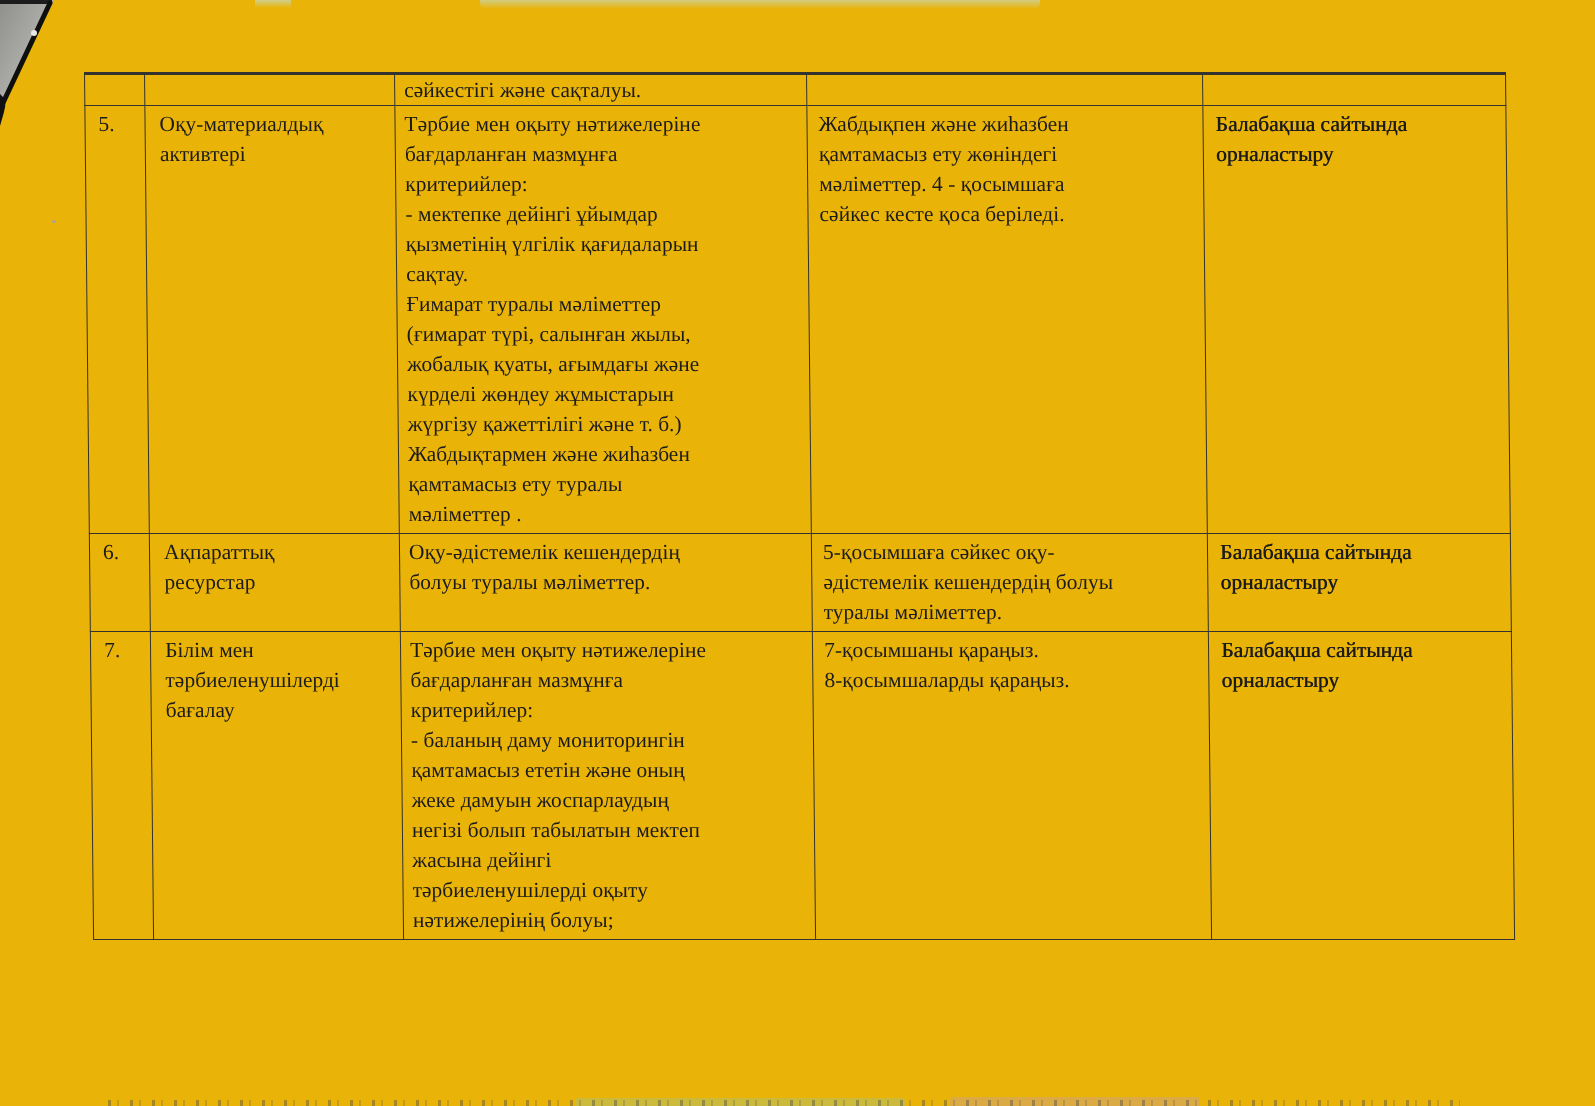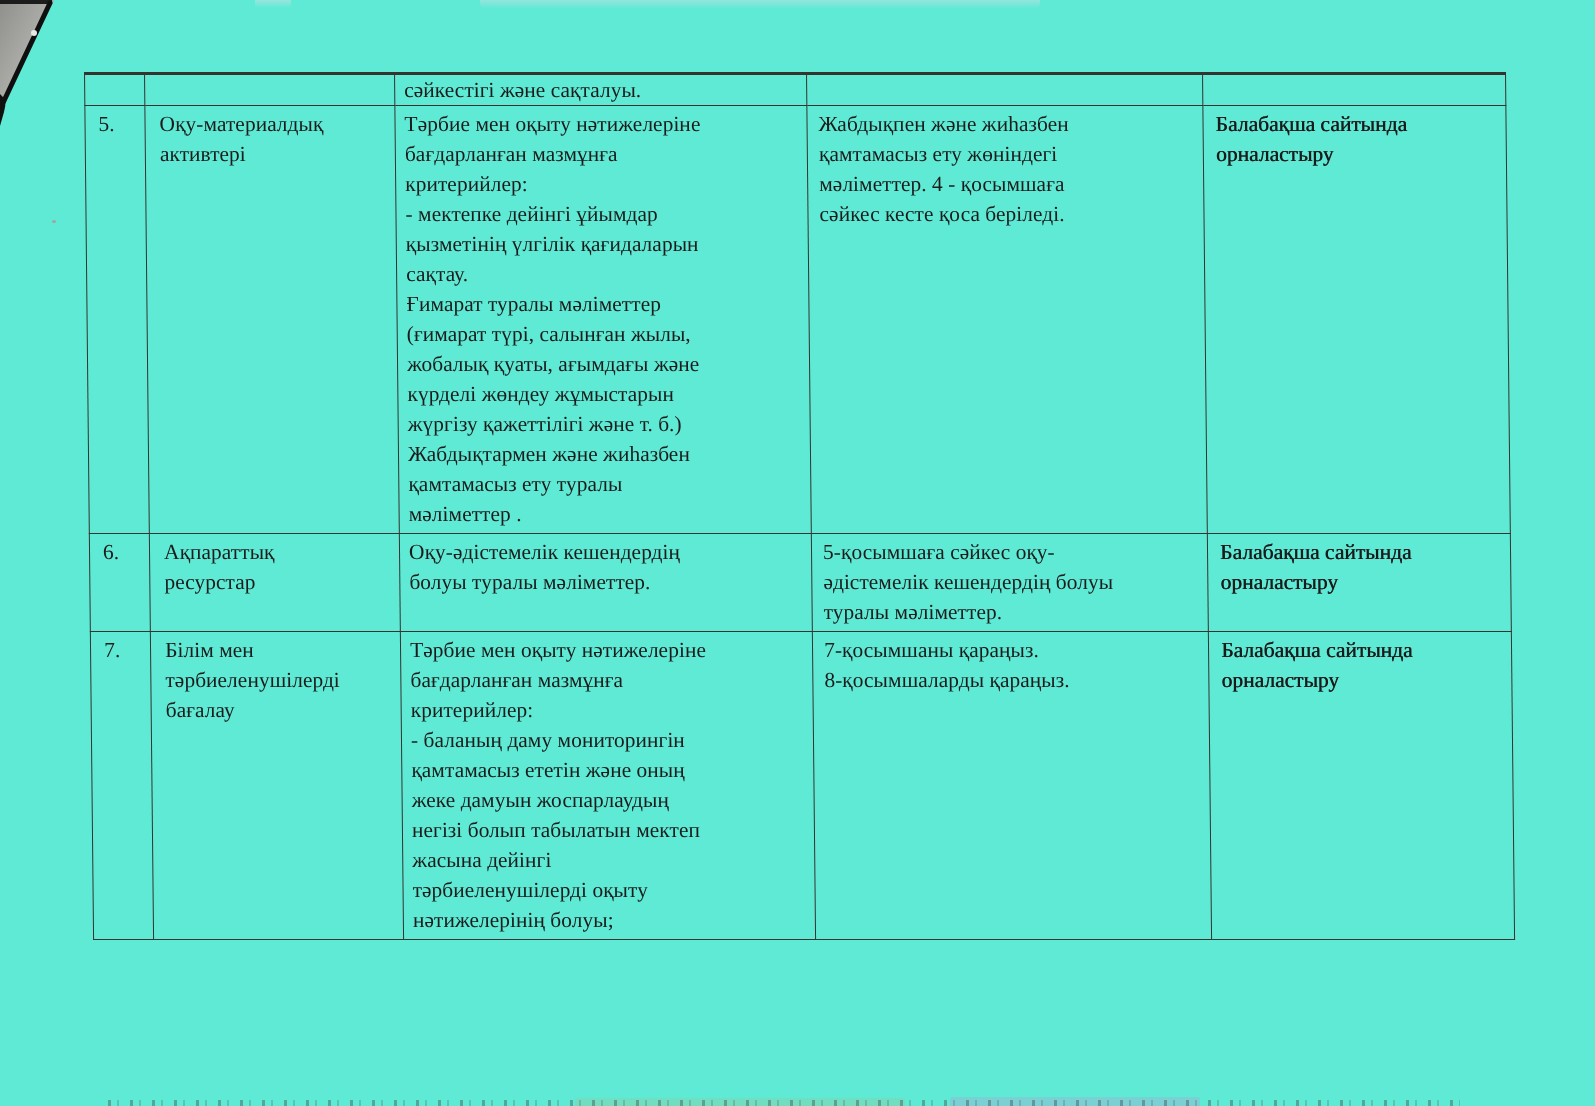--- a/index.html
+++ b/index.html
@@ -1,19 +1,19 @@
 <!DOCTYPE html>
 <html><head>
 <meta charset="utf-8">
 <style>
   html,body { margin:0; padding:0; background:#ffffff; }
   .page {
     position:relative;
     width:1595px; height:1106px;
-    background:#5eead4;
+    background:#eab308;
     overflow:hidden;
     font-family:"Liberation Serif", serif;
     color:#1b1b1b;
   }
 
   
   .doc-table {
     position:absolute; left:84px; top:72px;
     width:1421px;
     border-collapse:collapse; table-layout:fixed;

